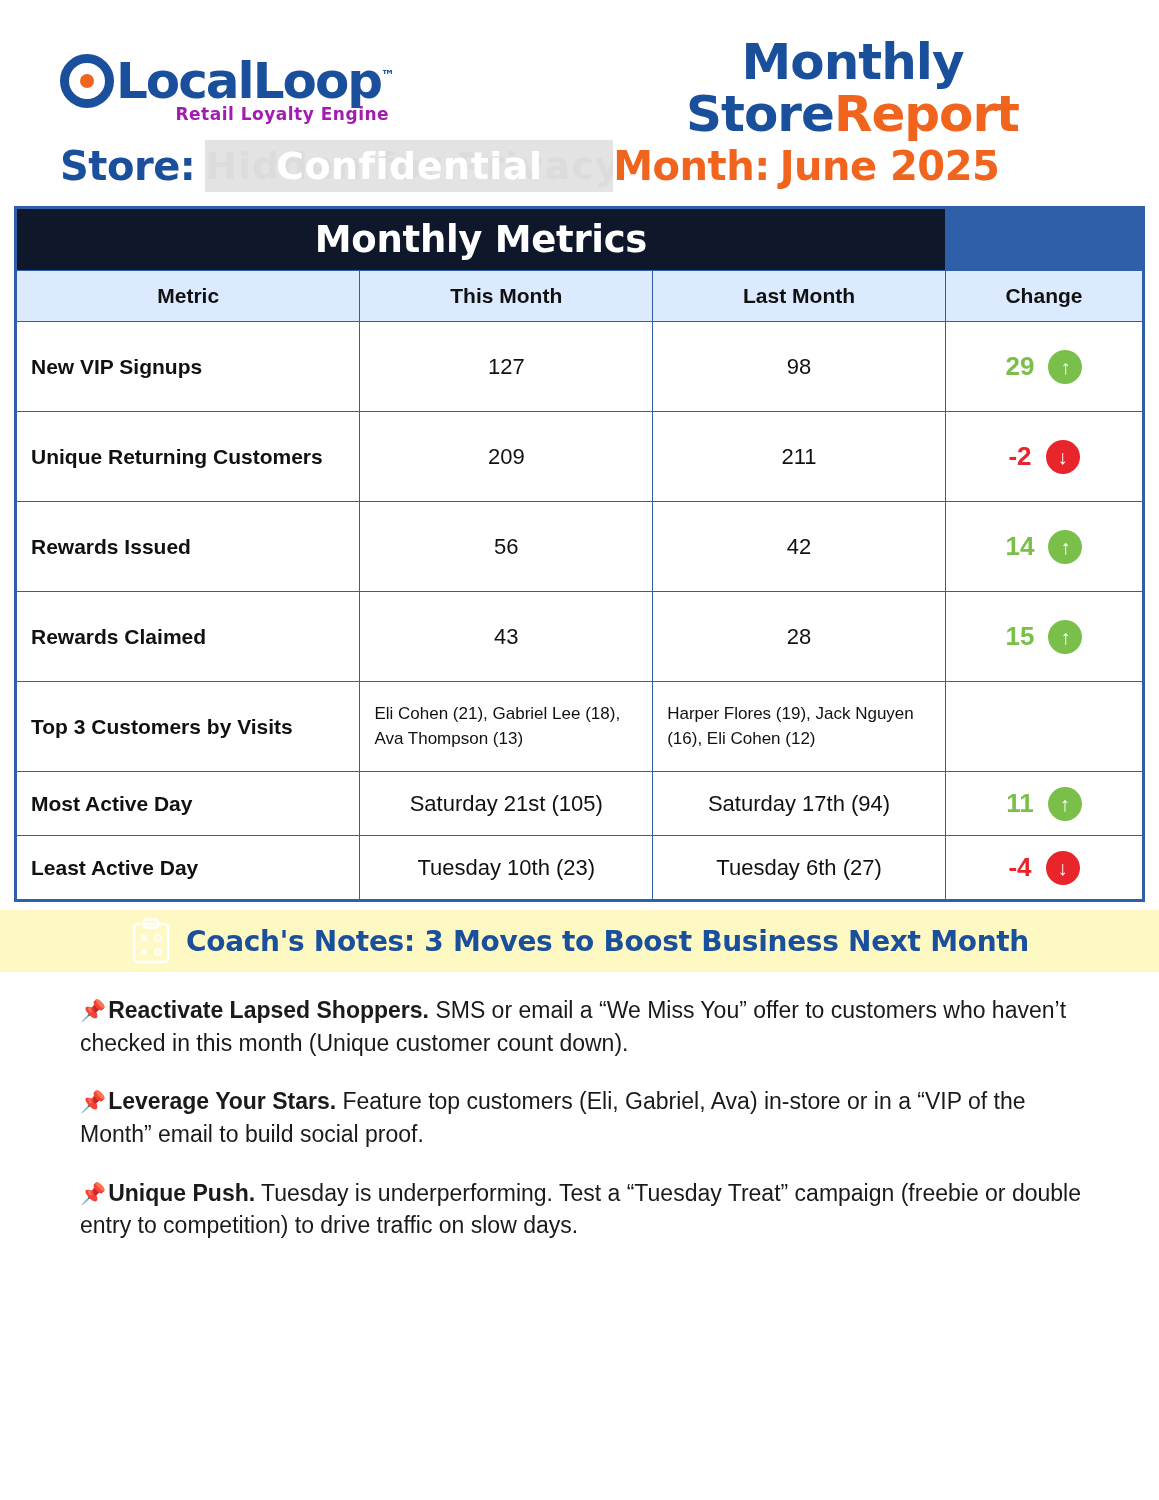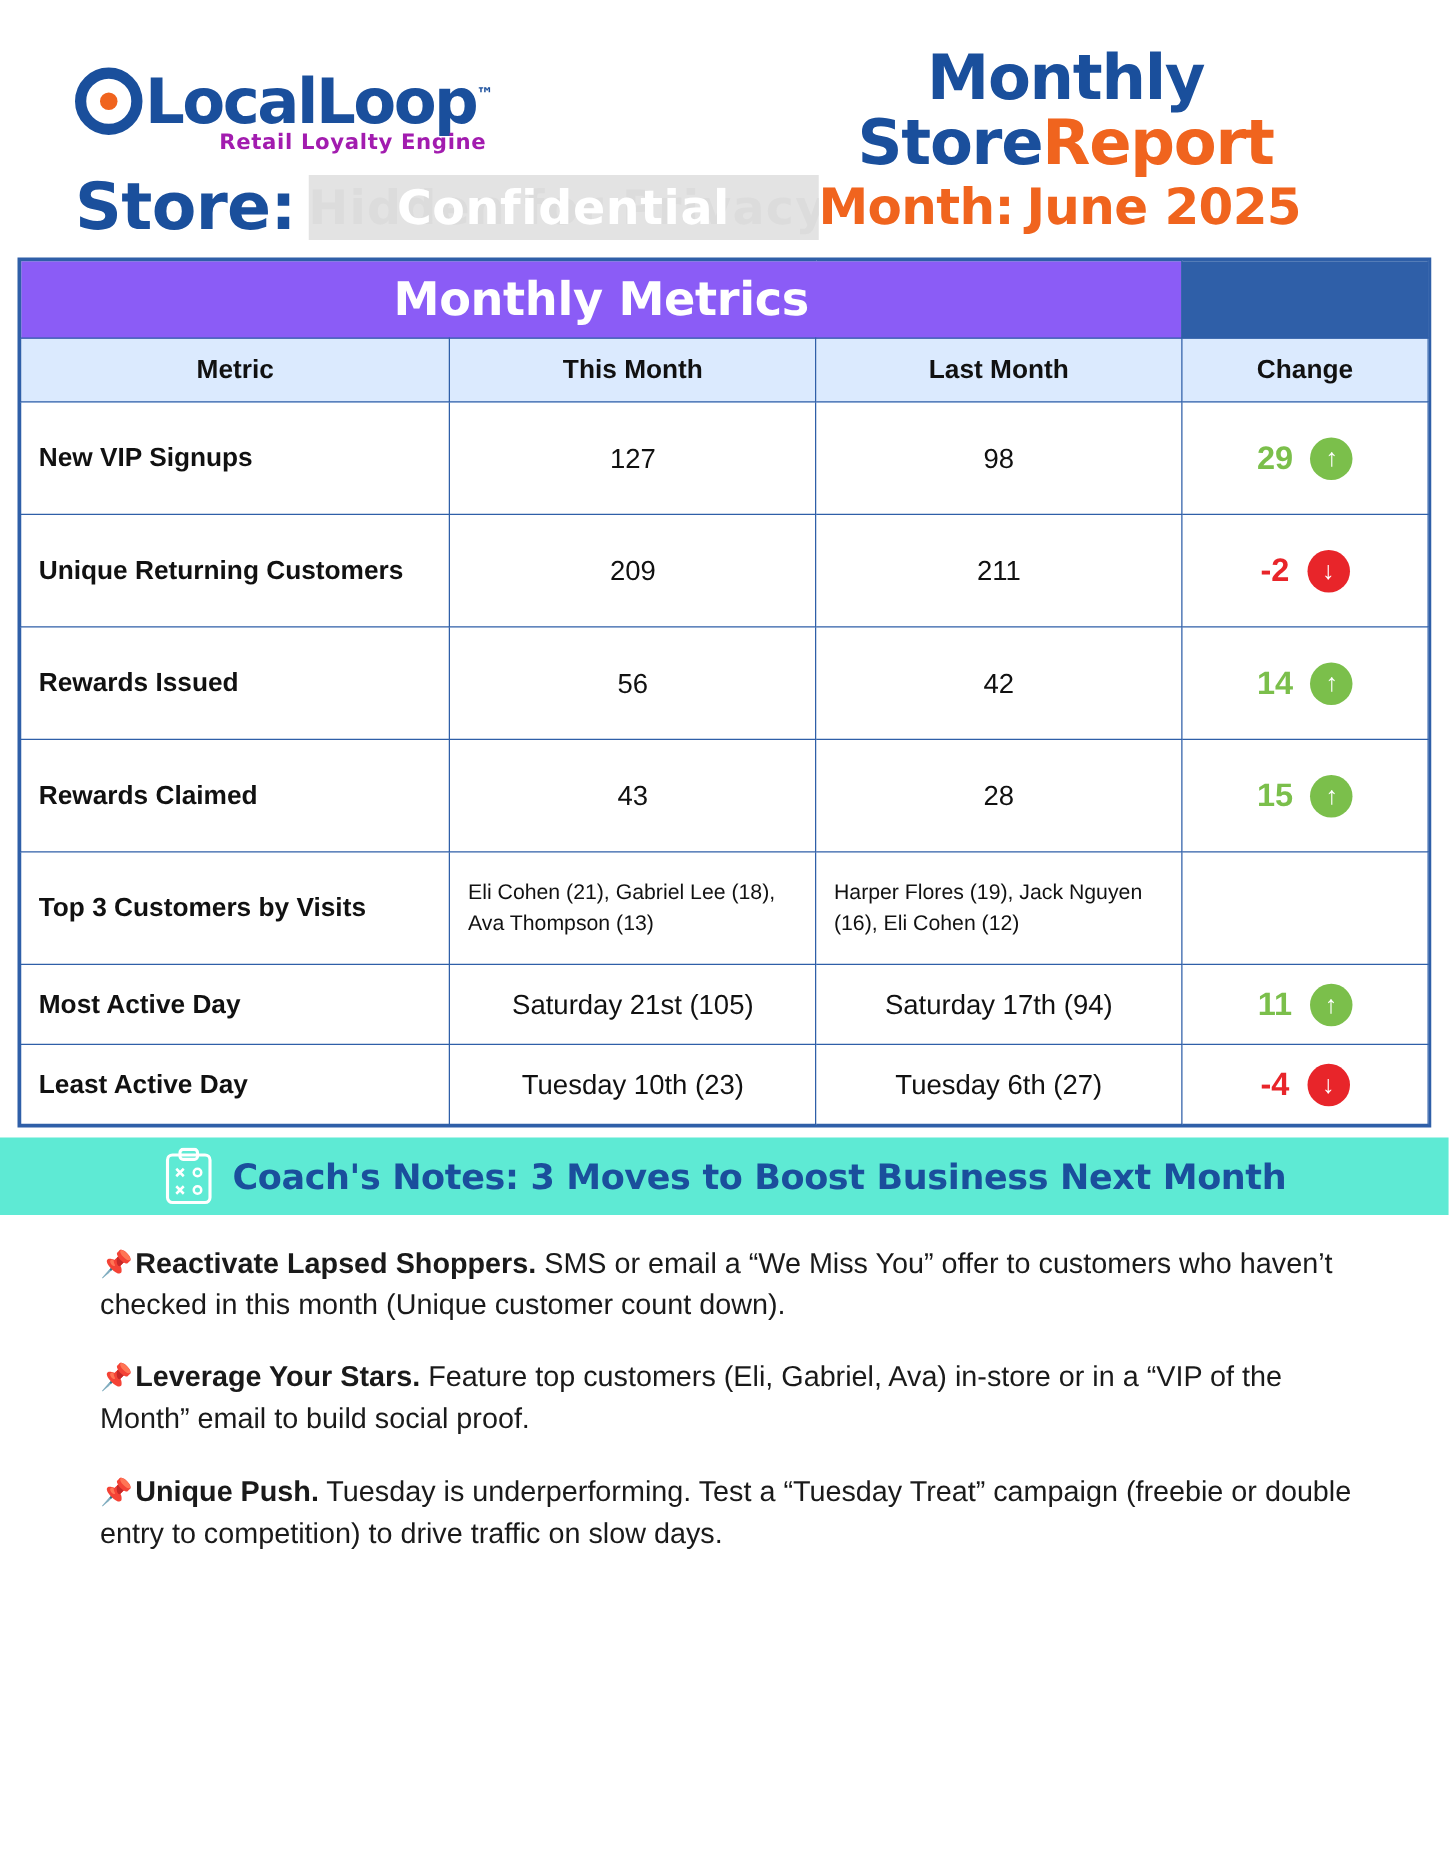--- a/index.html
+++ b/index.html
@@ -107,21 +107,21 @@
   .meta-row {
     display: flex;
     align-items: center;
     padding: 6px 0 0 60px;
     height: 75px;
     box-sizing: border-box;
   }
   .meta-label {
     font-family: "DejaVu Sans", sans-serif;
     font-weight: bold;
-    font-size: 52px;
+    font-size: 40px;
     color: #1a4f9c;
     letter-spacing: -0.5px;
   }
   .store-value-box {
     position: relative;
     margin-left: 10px;
     width: 408px;
     height: 52px;
     background: #e3e3e3;
     display: flex;
@@ -170,21 +170,21 @@
     margin: 6px 14px 0 14px;
     border: 2px solid #2f5fa8;
     box-sizing: border-box;
   }
   table {
     border-collapse: collapse;
     width: 100%;
     table-layout: fixed;
   }
   .banner-cell {
-    background: #8b5cf6;
+    background: #0f172a;
     color: #ffffff;
     font-family: "DejaVu Sans", sans-serif;
     font-weight: bold;
     font-size: 37px;
     text-align: center;
     height: 62px;
     letter-spacing: -0.3px;
   }
   .banner-blank {
     background: #2f5fa8;
@@ -242,21 +242,21 @@
     color: #fff;
     font-size: 20px;
     line-height: 1;
   }
   .badge-up { background: #7bbf4b; }
   .badge-down { background: #e8252a; }
 
   
   .coach-banner {
     margin-top: 8px;
-    background: #5eead4;
+    background: #fef9c3;
     height: 62px;
     display: flex;
     align-items: center;
     justify-content: center;
     gap: 14px;
   }
   .coach-title {
     font-family: "DejaVu Sans", sans-serif;
     font-weight: bold;
     font-size: 28px;

